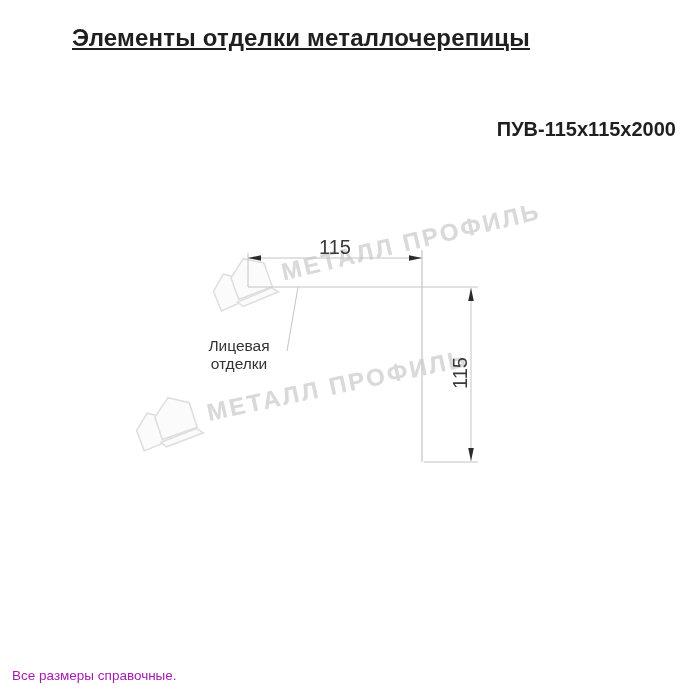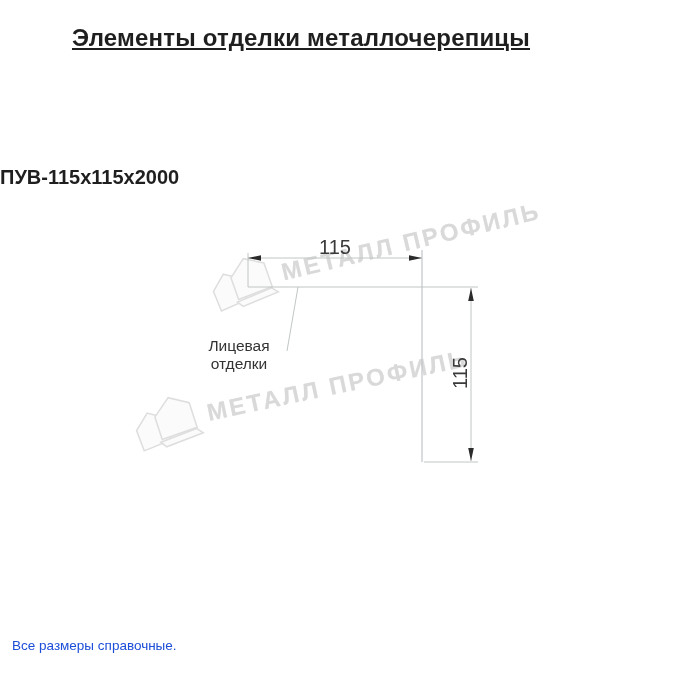--- a/index.html
+++ b/index.html
@@ -10,22 +10,22 @@
   
   .page-title{
     position:absolute;top:24px;left:0;width:602px;text-align:center;
     font-size:24px;font-weight:bold;color:#1f1f1f;letter-spacing:.2px;text-decoration:underline;
   }
   .product-name{
     position:absolute;top:88px;left:0;width:690px;text-align:center;
     font-size:20px;font-weight:bold;color:#1f1f1f;
   }
   .product-code{
-    position:absolute;top:118px;left:0;width:676px;text-align:left;
-    font-size:20px;font-weight:bold;color:#1f1f1f;margin-top:48px;
+    position:absolute;top:118px;left:0;width:676px;text-align:right;
+    font-size:20px;font-weight:bold;color:#1f1f1f;
   }
   
   .watermark{
     position:absolute;display:flex;align-items:center;gap:6px;
     transform-origin:left center;pointer-events:none;z-index:1;white-space:nowrap;
   }
   .watermark .wm-text{
     font-size:24px;font-weight:bold;letter-spacing:2.5px;color:#d9d9d9;
     text-shadow:0 0 1px #ececec;
   }
@@ -34,21 +34,21 @@
   .wm-logo{flex:0 0 auto;}
   
   .drawing-svg{position:absolute;left:0;top:0;z-index:2;}
   .dim-text{fill:#3a3a3a;font-family:"Liberation Sans",sans-serif;font-size:20px;}
   .face-label{
     position:absolute;left:187px;top:337px;width:104px;z-index:3;
     font-size:15.5px;line-height:18px;color:#333;text-align:center;
   }
   
   .footnotes{
-    position:absolute;left:12px;top:638px;font-size:13.5px;line-height:16px;color:#1d4ed8;
+    position:absolute;left:12px;top:668px;font-size:13.5px;line-height:16px;color:#a21caf;
   }
 </style>
 </head>
 <body>
 
 <div class="page">
 
   <div class="page-title">Элементы отделки металлочерепицы</div>
   <div class="product-code">ПУВ-115х115х2000</div>
 

